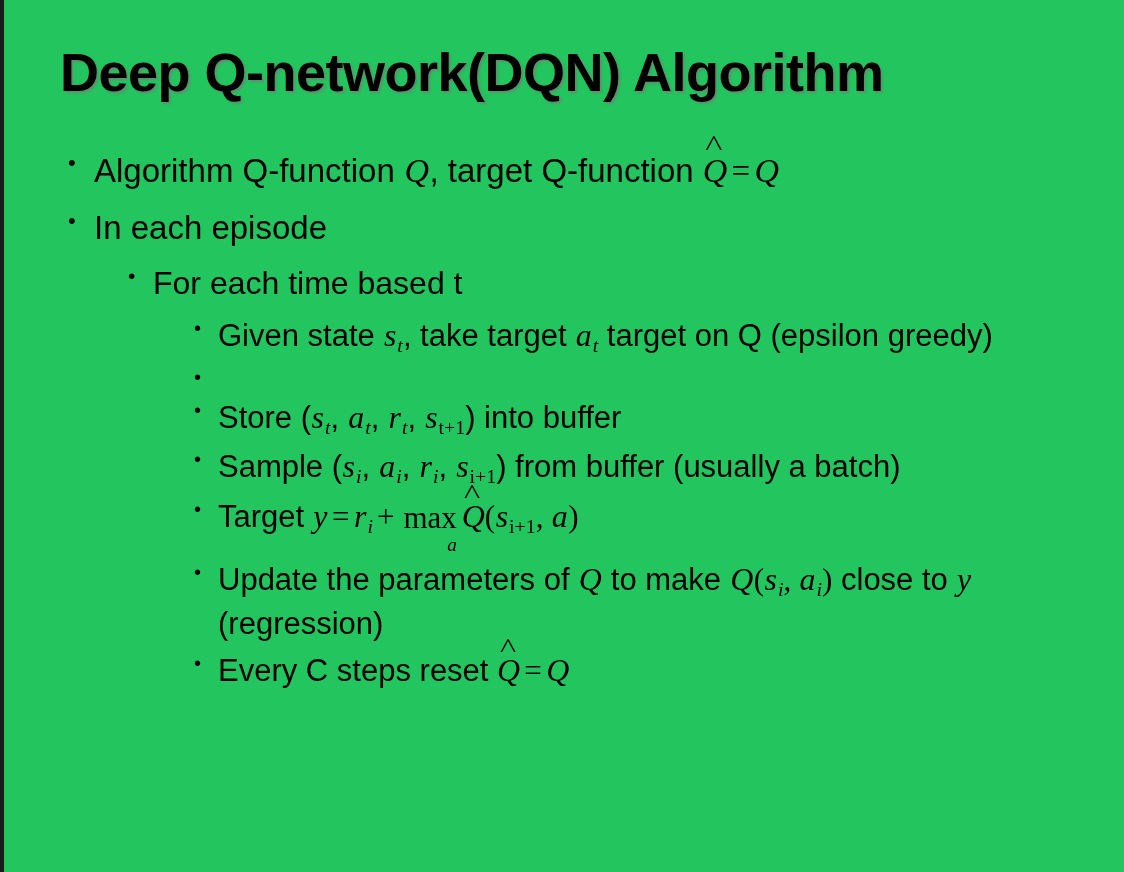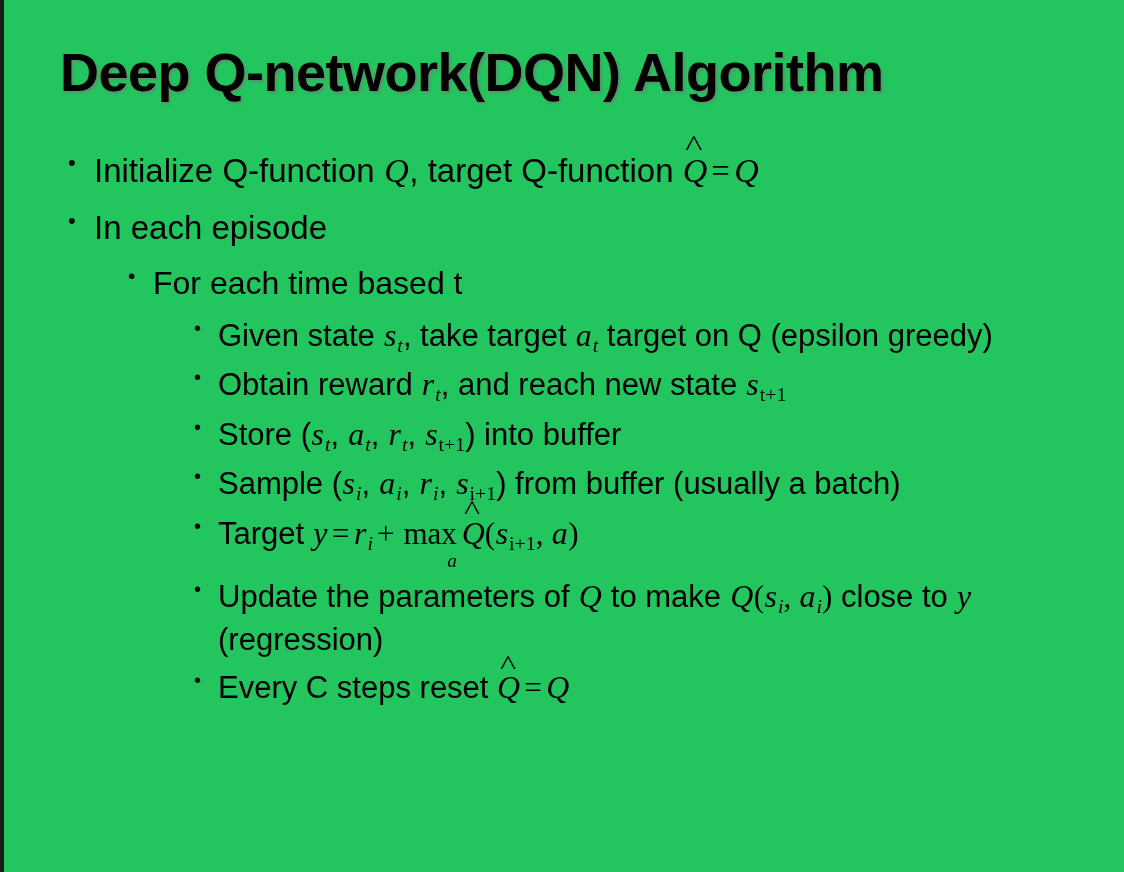--- a/index.html
+++ b/index.html
@@ -150,41 +150,40 @@
 <body>
 
 <div id="slide">
 
   <div class="slide-title">Deep Q-network(DQN) Algorithm</div>
 
   <div class="body-list">
 
     <div class="bullet-row lvl1">
       <span class="dot">•</span>
-      <span class="btext"><span>Initialize Q-function </span><span class="mi">Q</span><span>, target Q-function </span><span class="hat">Q</span><span class="mo">=</span><span class="mi">Q</span></span>
+      <span class="btext"><span>Algorithm Q-function </span><span class="mi">Q</span><span>, target Q-function </span><span class="hat">Q</span><span class="mo">=</span><span class="mi">Q</span></span>
     </div>
 
     <div class="bullet-row lvl1">
       <span class="dot">•</span>
       <span class="btext">In each episode</span>
     </div>
 
     <div class="bullet-row lvl2">
       <span class="dot">•</span>
       <span class="btext">For each time based t</span>
     </div>
 
     <div class="bullet-row lvl3">
       <span class="dot">•</span>
       <span class="btext"><span>Given state </span><span class="mi">s</span><span class="sub"><span class="it">t</span></span><span>, take target </span><span class="mi">a</span><span class="sub"><span class="it">t</span></span><span> target on Q (epsilon greedy)</span></span>
     </div>
 
     <div class="bullet-row lvl3">
       <span class="dot">•</span>
-      <span class="btext"><span>Obtain reward </span><span class="mi">r</span><span class="sub"><span class="it">t</span></span><span>, and reach new state </span><span class="mi">s</span><span class="sub"><span class="up">t+1</span></span></span>
     </div>
 
     <div class="bullet-row lvl3">
       <span class="dot">•</span>
       <span class="btext"><span>Store (</span><span class="mi">s</span><span class="sub"><span class="it">t</span></span><span>, </span><span class="mi">a</span><span class="sub"><span class="it">t</span></span><span>, </span><span class="mi">r</span><span class="sub"><span class="it">t</span></span><span>, </span><span class="mi">s</span><span class="sub"><span class="up">t+1</span></span><span>) into buffer</span></span>
     </div>
 
     <div class="bullet-row lvl3">
       <span class="dot">•</span>
       <span class="btext"><span>Sample (</span><span class="mi">s</span><span class="sub"><span class="it">i</span></span><span>, </span><span class="mi">a</span><span class="sub"><span class="it">i</span></span><span>, </span><span class="mi">r</span><span class="sub"><span class="it">i</span></span><span>, </span><span class="mi">s</span><span class="sub"><span class="up">i+1</span></span><span>) from buffer (usually a batch)</span></span>

